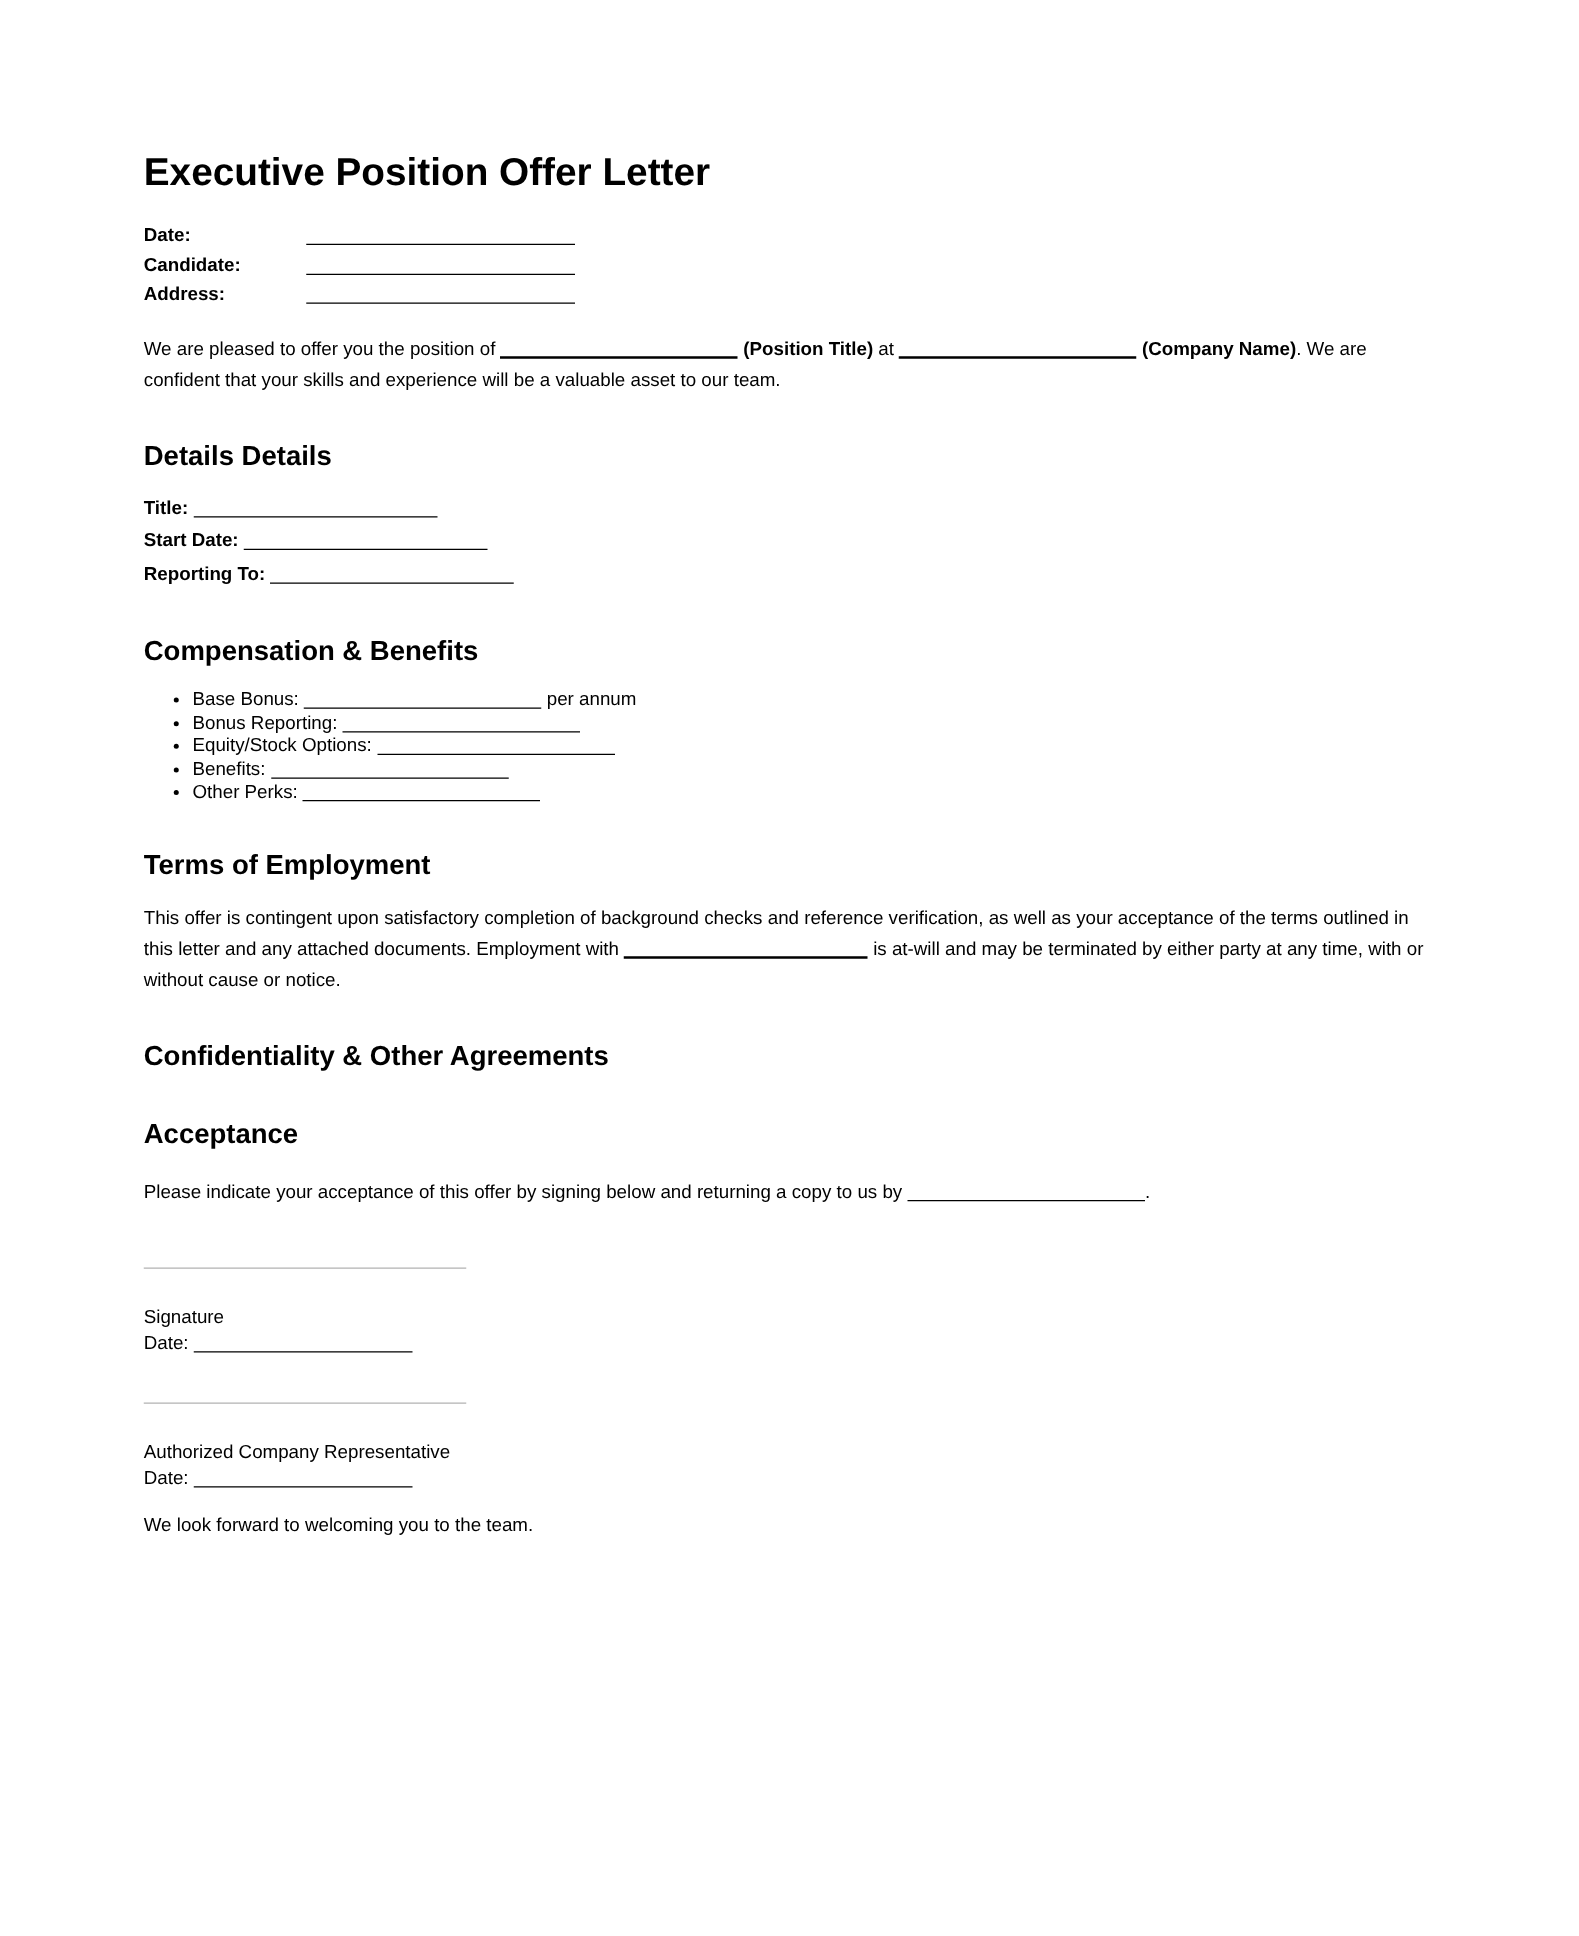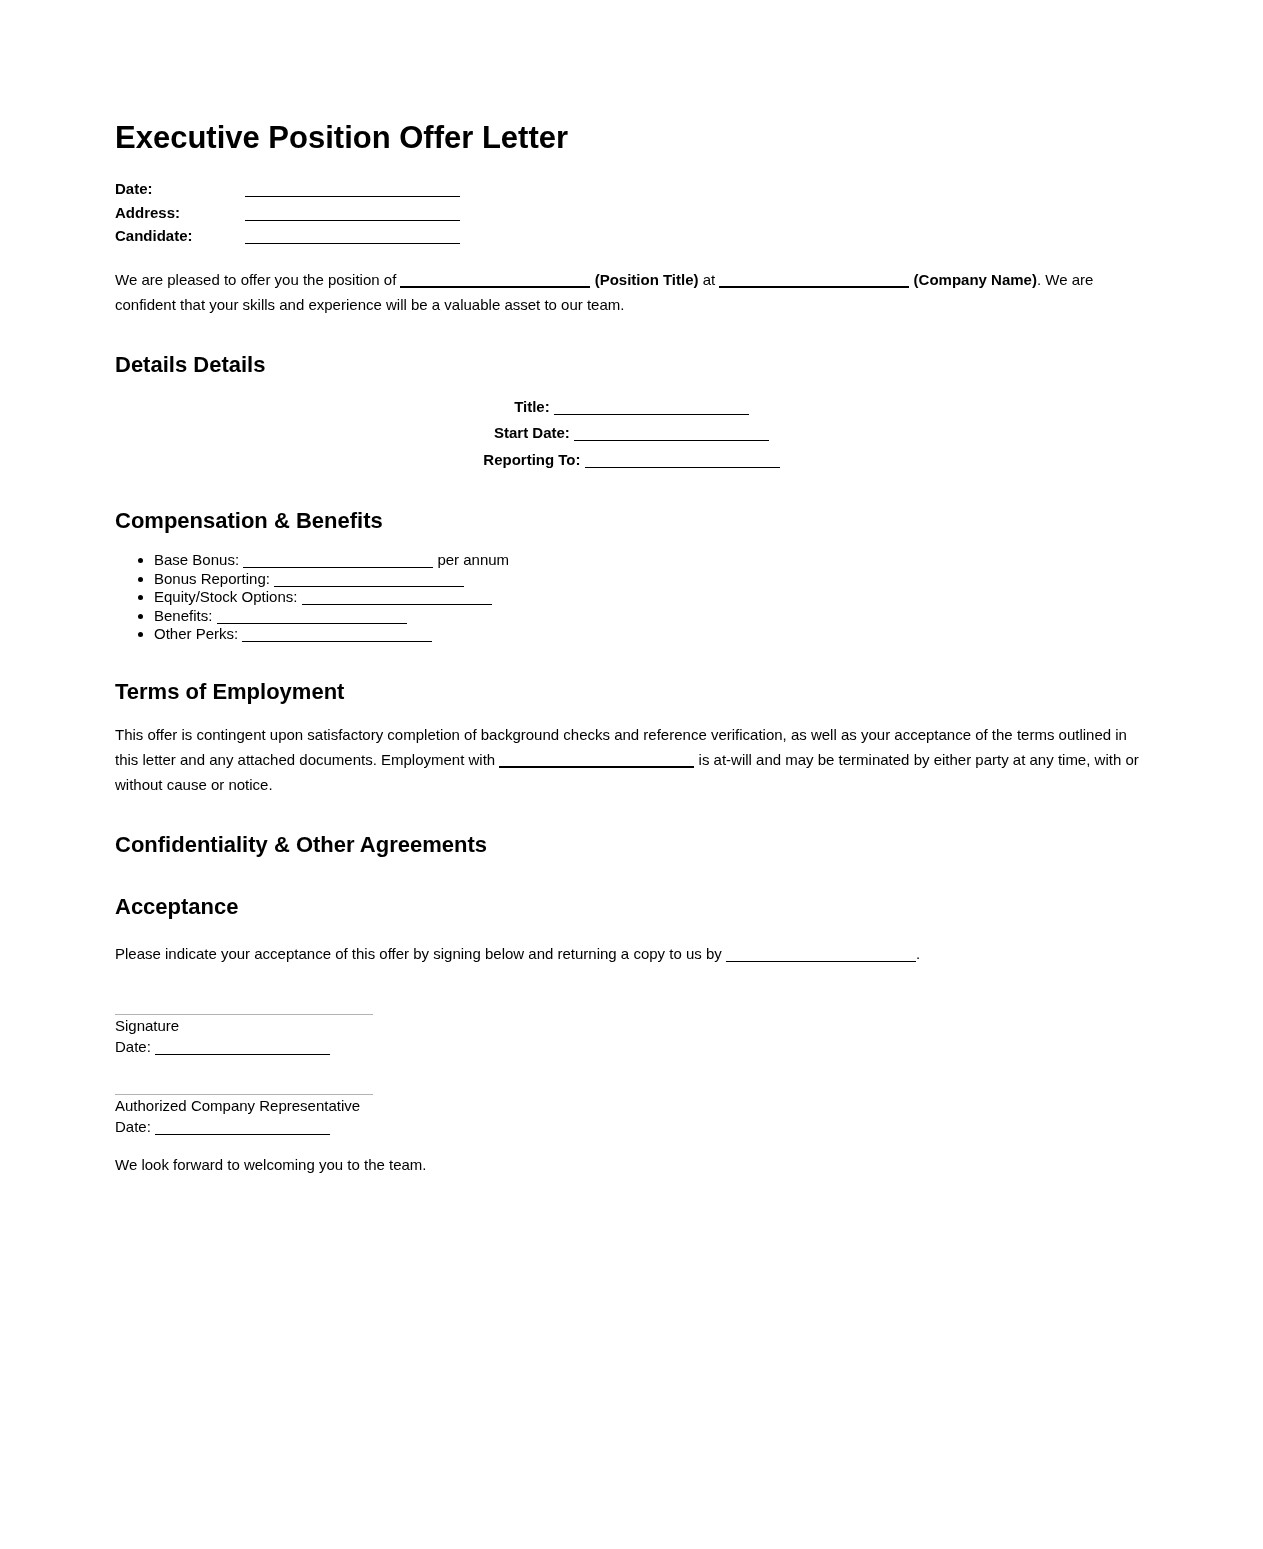--- a/index.html
+++ b/index.html
@@ -43,54 +43,54 @@
 
   p.body-text {
     margin: 16px 0 0 0;
     line-height: 25px;
     white-space: pre-wrap;
   }
   p.dear-line { margin-top: 31px; }
   p.accept-text { margin-top: 20px; }
   .seg-bold { font-weight: bold; }
 
-  .pd-rows { margin-top: 15px; text-align: center; }
+  .pd-rows { margin-top: 15px; }
   p.pd-row { margin: 0; line-height: 26.5px; white-space: pre-wrap; }
   .pd-label { font-weight: bold; }
 
   ul.comp-list { margin: 16px 0 0 0; padding-left: 39px; }
   ul.comp-list li { line-height: 18.5px; white-space: pre-wrap; }
 
   .sig-block { margin-top: 36px; }
   .sig-block.first { margin-top: 48px; }
   .sig-divider { width: 258px; height: 0; border-top: 1px solid #b2b2b2; }
-  .sig-text { margin-top: 0; }
+  .sig-text { margin-top: 28px; }
   .sig-line { line-height: 21.5px; white-space: pre-wrap; }
 
   p.closing-text { margin: 14px 0 0 0; line-height: 25px; }
 </style>
 </head>
 <body>
 
 <div class="doc-clip">
   <div class="content">
 
     <h1 class="doc-title">Executive Position Offer Letter</h1>
 
     <div class="kv-table">
       <div class="kv-row">
           <span class="kv-label">Date:</span>
           <span class="blank w215"></span>
         </div>
       <div class="kv-row">
-          <span class="kv-label">Address:</span>
+          <span class="kv-label">Candidate:</span>
           <span class="blank w215"></span>
         </div>
       <div class="kv-row">
-          <span class="kv-label">Candidate:</span>
+          <span class="kv-label">Address:</span>
           <span class="blank w215"></span>
         </div>
     </div>
 
 
     <p class="body-text"><span>We are pleased to offer you the position of </span><span class="blank thick w190"></span><span class="seg-bold"> (Position Title)</span><span> at </span><span class="blank thick w190"></span><span class="seg-bold"> (Company Name)</span><span>. We are confident that your skills and experience will be a valuable asset to our team.</span></p>
 
     <h2 class="section-heading">Details Details</h2>
 
     <div class="pd-rows">

